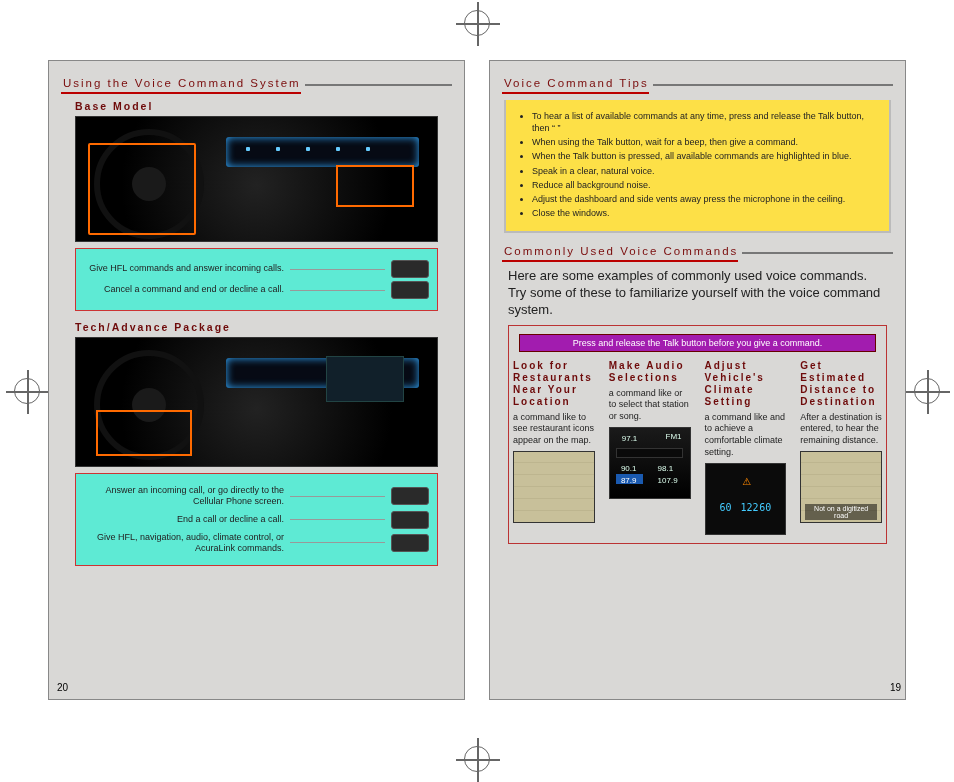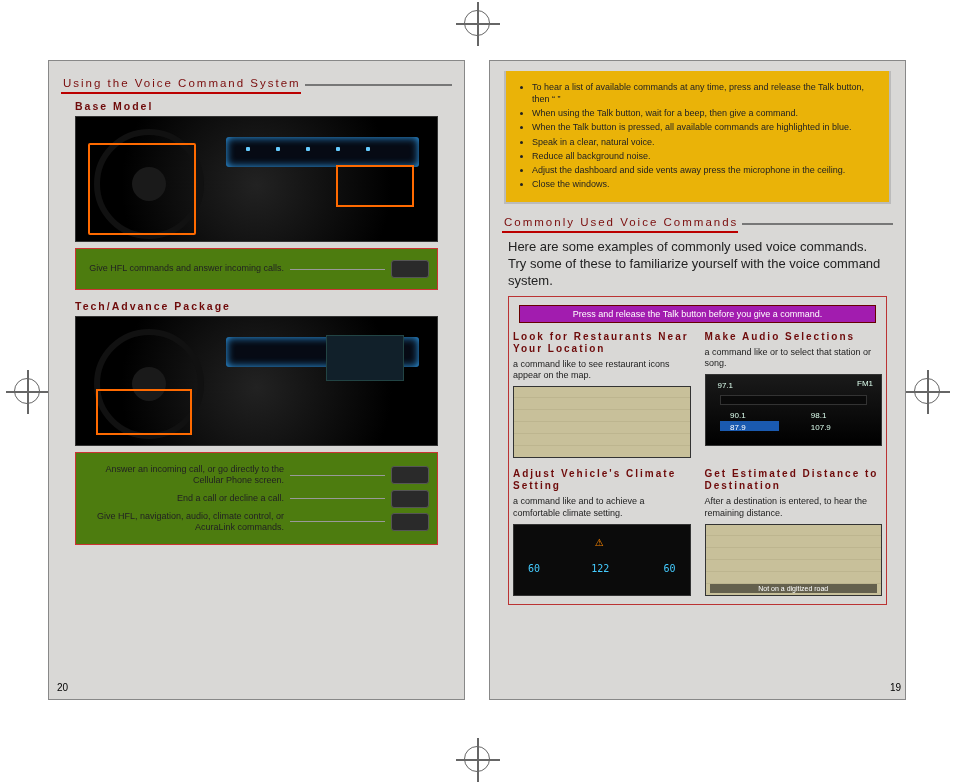--- a/index.html
+++ b/index.html
@@ -12,32 +12,32 @@
   .sub-h { font-weight: bold; letter-spacing: 2px; font-size: 10.5px; color: #6e0a0a; margin: 4px 0 4px 14px; }
   .photobox { margin: 0 14px 6px; border: 1px solid #333; background: #000; height: 126px; position: relative; overflow: hidden; }
   .dash { position:absolute; inset:0; background: radial-gradient(circle at 50% 55%, #222 0%, #000 70%); }
   .wheel { position:absolute; left:18px; top:12px; width:110px; height:110px; border-radius:50%; border:6px solid #111;}
   .wheel:after{content:"";position:absolute;left:50%;top:50%;width:34px;height:34px;border-radius:50%;background:#1a1a1a;transform:translate(-50%,-50%);}
   .cluster { position:absolute; left:150px; top:20px; right:18px; height:30px; background:#060a14; border-radius:3px; box-shadow: inset 0 0 8px #3af; }
   .led { position:absolute; width:4px; height:4px; background:#6cf; border-radius:1px; }
   .orange-box { position:absolute; border:2px solid #ff6a00; }
   .ob1 { left:12px; top:26px; width:108px; height:92px; border-radius: 2px;}
   .ob2 { left:260px; top:48px; width:78px; height:42px;}
-  .callout-box { margin: 0 14px 10px; border: 1px solid #c33; background: #4d7c0f; padding: 8px 8px 8px 8px; position: relative; font-size: 9px; line-height: 1.25; }
+  .callout-box { margin: 0 14px 10px; border: 1px solid #c33; background: #5eead4; padding: 8px 8px 8px 8px; position: relative; font-size: 9px; line-height: 1.25; }
   .callout-box .row { display:flex; align-items:center; gap:6px; margin:3px 0;}
   .callout-box .txt { flex: 0 0 200px; text-align: right; color:#222; }
   .callout-box .ln { flex:1; height:1px; background:#999;}
   .btn-thumb { width:38px; height:18px; background:#2a2a2a; border:1px solid #555; border-radius:3px; }
-  .tips-box { margin: 0 2px 10px; border-left: 2px solid #bbb;border-right: 2px solid #bbb;border-bottom: 2px solid #bbb; padding: 8px 12px 10px; font-size: 9px; line-height: 1.35; background:#eab308;}
+  .tips-box { margin: 0 2px 10px; border-left: 2px solid #bbb;border-right: 2px solid #bbb;border-bottom: 2px solid #bbb; padding: 8px 12px 10px; font-size: 9px; line-height: 1.35; background:#fde047;}
   .tips-box ul { list-style: disc; padding-left: 14px; }
   .tips-box li { margin: 2px 0; color:#222; }
   .intro { font-size:13px; color:#222; margin:4px 6px 6px; line-height:1.3;}
   .red-strip { margin: 2px 6px 8px; background:#a21caf; border:1px solid #600; color:#fff; font-size:9px; text-align:center; padding:3px 4px; }
   .cmd-frame { margin: 0 6px 6px; border:1px solid #b33; padding: 6px 4px 8px; background:#d9d8d6;}
-  .grid2 { display:grid; grid-template-columns: 1fr 1fr; gap: 10px 14px; }
+  .grid2 { display:grid; grid-template-columns: 1fr 1fr 1fr 1fr; gap: 10px 14px; }
   .cmd-block { font-size:9px; color:#222; }
   .cmd-title { font-weight:bold; letter-spacing:2px; color:#6e0a0a; font-size:10px; margin-bottom:4px; line-height:1.2;}
   .cmd-text { line-height:1.3; margin-bottom:4px;}
   .cmd-img { height:72px; border:1px solid #333; background:#bba; position:relative; overflow:hidden;}
   .mapbg { position:absolute; inset:0; background: repeating-linear-gradient(0deg,#c8c09a 0 11px,#bdb58f 11px 12px), repeating-linear-gradient(90deg, rgba(0,0,0,0) 0 18px, rgba(0,0,0,0.08) 18px 19px);}
   .radiobg { position:absolute; inset:0; background: linear-gradient(#1a1a1a,#000); }
   .radiobg .bar { position:absolute; left:8%; right:8%; top:20px; height:10px; background:#0a0a0a; border:1px solid #333;}
   .radiobg .hl { position:absolute; left:8%; width:34%; top:46px; height:10px; background:#1a5ab0; }
   .radiobg .num { position:absolute; color:#dfe; font-size:8px;text-align:right; }
   .climatebg { position:absolute; inset:0; background:#0b0b0b;}
@@ -79,20 +79,25 @@
       <div class="orange-box ob1"></div>
       <div class="orange-box ob2"></div>
     </div>
 
     <div class="callout-box">
       <div class="row">
           <div class="txt">Give HFL commands and answer incoming calls.</div>
           <div class="ln"></div>
           <div class="btn-thumb"></div>
         </div>
+      <div class="row">
+          <div class="txt">Cancel a command and end or decline a call.</div>
+          <div class="ln"></div>
+          <div class="btn-thumb"></div>
+        </div>
     </div>
 
     <div class="sub-h">Tech/Advance Package</div>
 
     <div class="photobox" style="height:130px;">
       <div class="dash"></div>
       <div class="wheel"></div>
       <div class="cluster"></div>
       <div style="position:absolute;left:250px;top:18px;width:78px;height:46px;background:#11202a;border:1px solid #244;"></div>
       <div class="orange-box" style="left:20px;top:72px;width:96px;height:46px;"></div>
@@ -113,20 +118,24 @@
           <div class="txt">Give HFL, navigation, audio, climate control, or AcuraLink commands.</div>
           <div class="ln"></div>
           <div class="btn-thumb"></div>
         </div>
     </div>
 
     <div class="pagenum pn-left">20</div>
   </div>
 
   <div class="page">
+    <div class="section-h">
+      <div class="section-bar">Voice Command Tips</div>
+      <div class="section-rule"></div>
+    </div>
 
     <div class="tips-box">
       <ul>
         <li>To hear a list of available commands at any time, press and release the Talk button, then “ ”</li>
         <li>When using the Talk button, wait for a beep, then give a command.</li>
         <li>When the Talk button is pressed, all available commands are highlighted in blue.</li>
         <li>Speak in a clear, natural voice.</li>
         <li>Reduce all background noise.</li>
         <li>Adjust the dashboard and side vents away press the microphone in the ceiling.</li>
         <li>Close the windows.</li>

